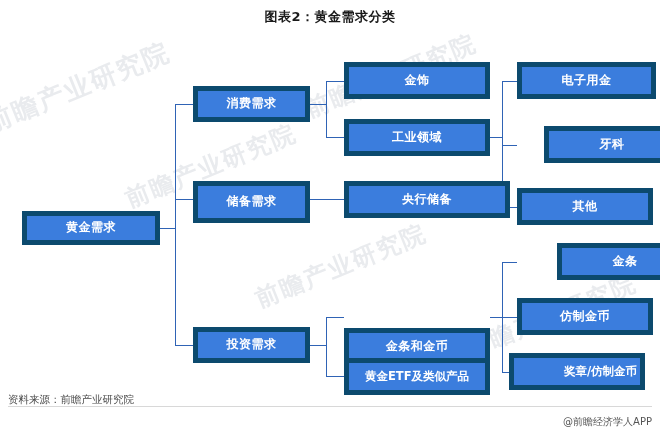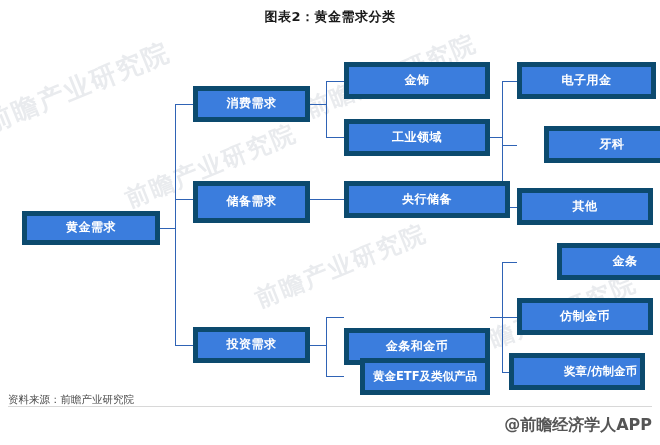--- a/index.html
+++ b/index.html
@@ -36,23 +36,22 @@
   }
   .src{
     position:absolute;
     left:8px;top:393px;
     font-size:10.5px;
     color:#4a4a4a;
   }
   .app{
     position:absolute;
     right:8px;top:415px;
-    font-size:16px;
+    font-size:10px;
     color:#555;
-    font-weight:bold;
   }
   .rule{
     position:absolute;left:8px;top:406px;width:644px;height:1px;
     background:#d8d8d8;
   }
 
   
   .node{
     position:absolute;
     background:#3b7ddd;
@@ -121,21 +120,21 @@
   <div class="node" style="left:22px;top:211px;width:138px;height:34px;">黄金需求</div>
 
   <div class="node" style="left:193px;top:86px;width:117px;height:36px;">消费需求</div>
   <div class="node" style="left:193px;top:181px;width:117px;height:42px;">储备需求</div>
   <div class="node" style="left:193px;top:327px;width:117px;height:36px;">投资需求</div>
 
   <div class="node" style="left:344px;top:62px;width:146px;height:37px;">金饰</div>
   <div class="node" style="left:344px;top:119px;width:146px;height:37px;">工业领域</div>
   <div class="node" style="left:344px;top:181px;width:166px;height:37px;">央行储备</div>
   <div class="node" style="left:344px;top:299px;width:146px;height:37px;margin-top:29px;">金条和金币</div>
-  <div class="node small" style="left:344px;top:358px;width:130px;height:37px;margin-left:16px;">黄金ETF及类似产品</div>
+  <div class="node small" style="left:344px;top:358px;width:146px;height:37px;">黄金ETF及类似产品</div>
 
   <div class="node" style="left:517px;top:62px;width:139px;height:37px;">电子用金</div>
   <div class="node" style="left:544px;top:126px;width:136px;height:37px;text-align:center;">牙科</div>
   <div class="node" style="left:517px;top:188px;width:136px;height:37px;text-align:right;">其他</div>
   <div class="node" style="left:517px;top:243px;width:136px;height:37px;margin-left:40px;">金条</div>
   <div class="node" style="left:517px;top:298px;width:136px;height:37px;">仿制金币</div>
   <div class="node small" style="left:509px;top:353px;width:136px;height:37px;padding-left:47px;">奖章/仿制金币</div>
 
   <div class="rule"></div>
   <div class="src">资料来源：前瞻产业研究院</div>

